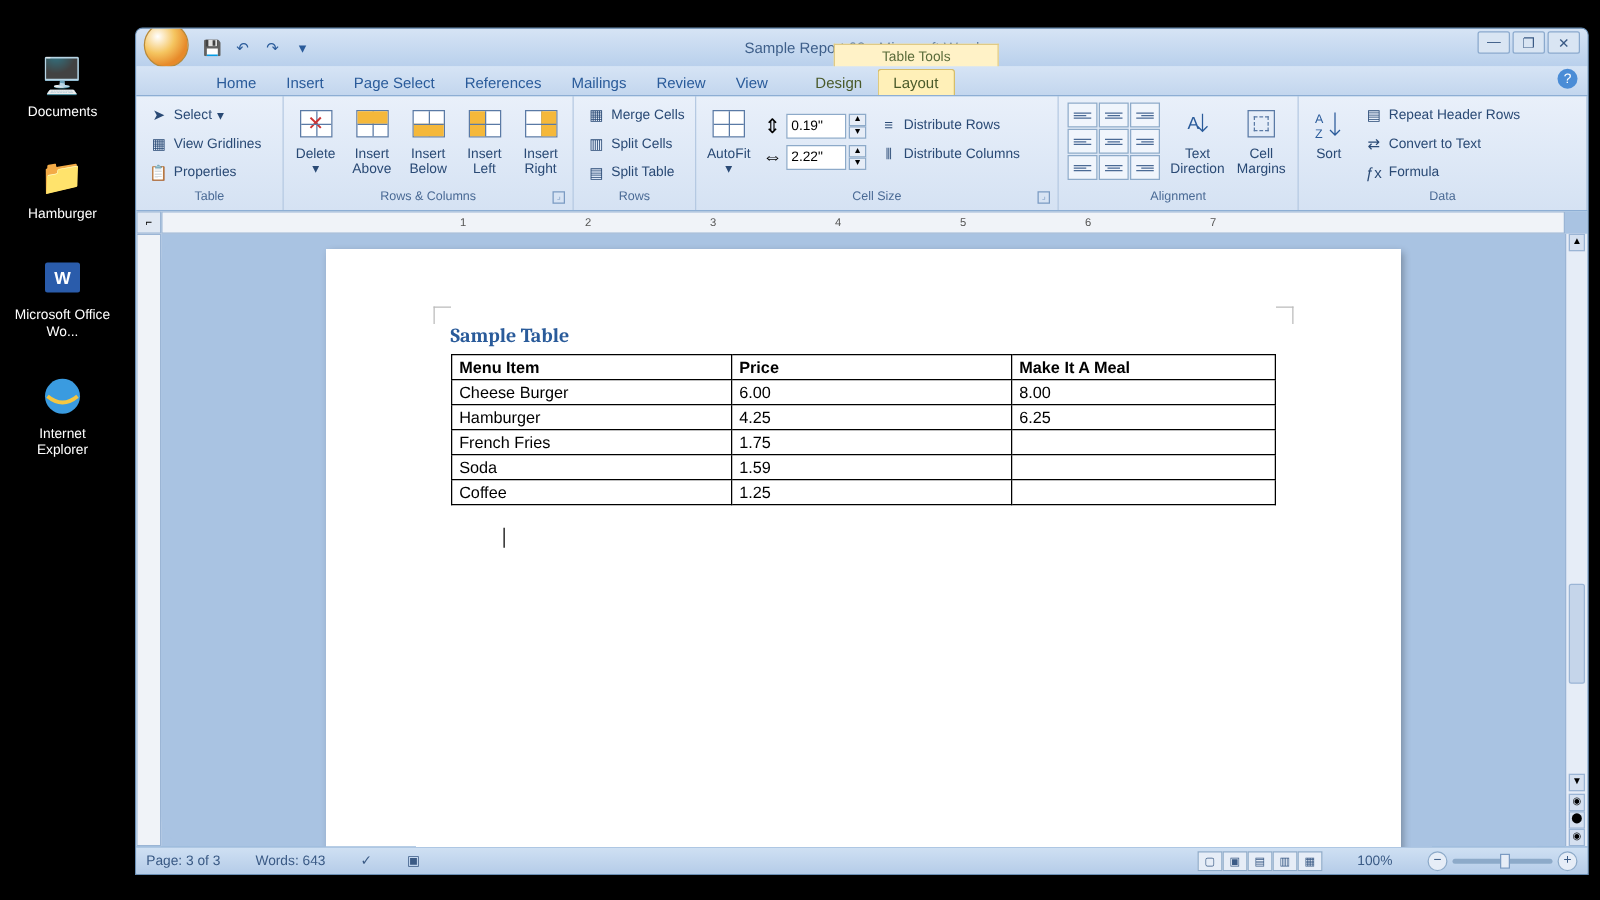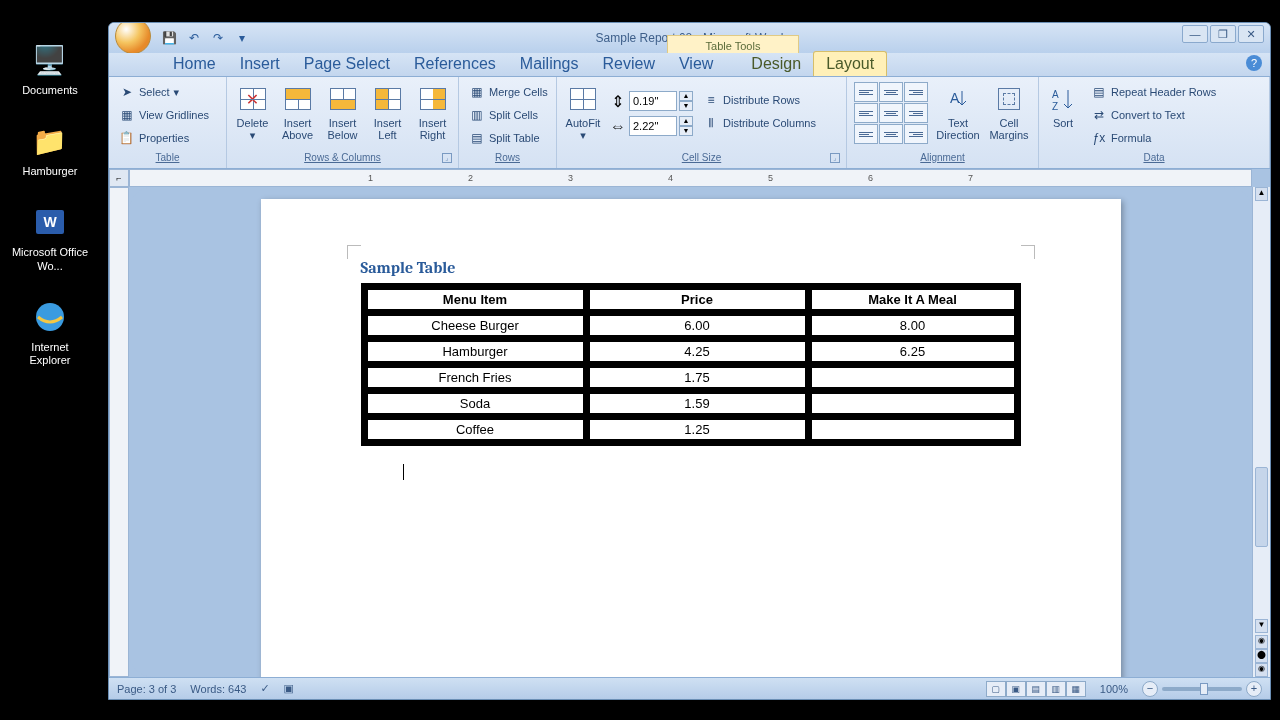--- a/index.html
+++ b/index.html
@@ -21,30 +21,30 @@
 .qat-btn { width: 18px; height: 18px; display: flex; align-items: center; justify-content: center; font-size: 12px; color: #2a5b9a; }
 .title-text { position: absolute; left: 50%; transform: translateX(-50%); font-size: 12px; color: #3e5f8a; }
 .win-controls { position: absolute; right: 6px; top: 2px; display: flex; gap: 2px; }
 .win-btn { width: 26px; height: 18px; background: #d9e5f3; border: 1px solid #8aa9cd; border-radius: 2px; font-size: 11px; display: flex; align-items: center; justify-content: center; color: #3a5a85; cursor: pointer; }
 
 
 .context-header { position: absolute; left: 558px; top: 12px; width: 132px; height: 22px; background: #fff2c7; border: 1px solid #e0ca85; border-bottom: none; font-size: 11px; color: #5a6b3a; text-align: center; line-height: 21px; }
 
 
 .tabs { height: 24px; background: linear-gradient(#d6e4f5,#c3d6ee); display: flex; align-items: flex-end; padding-left: 52px; position: relative; border-bottom: 1px solid #8daed4; }
-.tab { padding: 3px 12px; font-size: 16px; color: #2a5b9a; cursor: pointer; }
+.tab { padding: 3px 12px; font-size: 12px; color: #2a5b9a; cursor: pointer; }
 .tab.active { background: #fff0b8; border: 1px solid #d6be6a; border-bottom: none; border-radius: 3px 3px 0 0; color: #4a5a2a; }
 .tab.ctx { color: #4a5a2a; }
 .help-btn { position: absolute; right: 8px; top: 2px; width: 16px; height: 16px; border-radius: 50%; background: #4a8cd6; color: #fff; font-size: 11px; text-align: center; line-height: 16px; cursor: pointer; }
 
 
 .ribbon { height: 92px; background: linear-gradient(#e9f0fa,#d5e2f3); border-bottom: 1px solid #8daed4; display: flex; }
 .group { border-right: 1px solid #b5c9e2; display: flex; flex-direction: column; padding: 2px 4px 0; }
 .group-body { flex: 1; display: flex; align-items: flex-start; gap: 2px; }
-.group-label { height: 16px; font-size: 10px; color: #4a6a95; text-align: center; position: relative; text-decoration: underline; }
+.group-label { height: 16px; font-size: 10px; color: #4a6a95; text-align: center; position: relative; }
 .group-label .launcher { position: absolute; right: 2px; top: 1px; width: 10px; height: 10px; border: 1px solid #7a9ac2; font-size: 7px; line-height: 8px; color: #7a9ac2; cursor: pointer; }
 .big-btn { width: 44px; height: 72px; display: flex; flex-direction: column; align-items: center; justify-content: flex-start; padding-top: 4px; font-size: 11px; color: #2a4a75; text-align: center; cursor: pointer; border-radius: 3px; }
 .big-btn .ico { width: 32px; height: 32px; margin-bottom: 2px; display: flex; align-items: center; justify-content: center; }
 .big-btn .txt { line-height: 1.1; }
 .small-stack { display: flex; flex-direction: column; gap: 1px; padding: 2px; }
 .small-btn { height: 22px; display: flex; align-items: center; gap: 4px; padding: 0 4px; font-size: 11px; color: #2a4a75; cursor: pointer; border-radius: 2px; white-space: nowrap; }
 .small-btn .si { width: 16px; height: 16px; display: inline-flex; align-items: center; justify-content: center; font-size: 12px; }
 .spin-row { display: flex; align-items: center; gap: 2px; height: 24px; }
 .spin-row .si { width: 18px; height: 18px; display: flex; align-items: center; justify-content: center; }
 .spin-input { width: 48px; height: 20px; border: 1px solid #8daac9; background: #fff; font-size: 11px; padding: 0 3px; }
@@ -69,29 +69,29 @@
 .ruler-h .marks { position: absolute; left: 150px; right: 0; top: 0; height: 100%; font-size: 9px; color: #555; }
 .ruler-h .num { position: absolute; top: 3px; }
 .ruler-v { position: absolute; left: 0; top: 18px; bottom: 0; width: 20px; background: #f0f3f8; border: 1px solid #9bb5d5; }
 .page-wrap { position: absolute; left: 20px; right: 18px; top: 18px; bottom: 0; overflow: auto; background: #a9c3e2; border-radius: 24px; }
 .page { width: 860px; min-height: 600px; background: #fff; margin: 12px auto 20px; box-shadow: 2px 2px 6px rgba(0,0,0,0.3); padding: 60px 100px; position: relative; }
 .corner-mark { position: absolute; width: 14px; height: 14px; border-color: #bbb; }
 .corner-tl { top: 46px; left: 86px; border-left: 1px solid #bbb; border-top: 1px solid #bbb; }
 .corner-tr { top: 46px; right: 86px; border-right: 1px solid #bbb; border-top: 1px solid #bbb; }
 .doc-heading { font-size: 16px; font-weight: bold; color: #2a5b9a; font-family: Cambria, serif; margin-bottom: 6px; }
 .sample-table { border-collapse: collapse; width: 100%; font-size: 13px; font-family: Calibri, sans-serif; }
-.sample-table th, .sample-table td { border: 7px solid #000000; padding: 2px 6px; text-align: center; margin-left: 20px; }
+.sample-table th, .sample-table td { border: 1px solid #000000; padding: 2px 6px; text-align: left; margin-left: 20px; }
 .sample-table th { font-weight: bold; }
 .cursor-line { width: 1px; height: 16px; background: #000; margin: 18px 0 0 42px; }
 .vscroll { position: absolute; right: 0; top: 18px; bottom: 0; width: 18px; background: #e6edf7; border-left: 1px solid #9bb5d5; }
 .vscroll .thumb { position: absolute; left: 2px; right: 2px; top: 280px; height: 80px; background: #c5d5ea; border: 1px solid #9bb5d5; border-radius: 2px; cursor: pointer; }
 .vscroll .arrow { position: absolute; left: 2px; right: 2px; height: 14px; background: #d5e0f0; border: 1px solid #9bb5d5; font-size: 8px; text-align: center; cursor: pointer; }
 
 
-.statusbar { height: 22px; background: linear-gradient(#cfe0f3,#b5cce8); border-top: 1px solid #8daed4; display: flex; align-items: center; font-size: 11px; color: #3a5a85; padding: 0 8px; gap: 14px; }
+.statusbar { height: 22px; background: linear-gradient(#cfe0f3,#b5cce8); border-top: 1px solid #8daed4; display: flex; align-items: center; font-size: 11px; color: #3a5a85; padding: 0 8px; gap: 28px; }
 .statusbar .spacer { flex: 1; }
 .view-btns { display: flex; gap: 0; }
 .view-btn { width: 20px; height: 16px; border: 1px solid #8daac9; background: #e6edf7; cursor: pointer; font-size: 9px; display: flex; align-items: center; justify-content: center; }
 .zoom { display: flex; align-items: center; gap: 4px; }
 .zoom-btn { width: 16px; height: 16px; border: 1px solid #8daac9; border-radius: 8px; background: #e6edf7; text-align: center; line-height: 13px; cursor: pointer; font-size: 11px; }
 .zoom-slider { width: 80px; height: 4px; background: #8daac9; position: relative; border-radius: 2px; }
 .zoom-thumb { position: absolute; left: 38px; top: -4px; width: 8px; height: 12px; background: #e6edf7; border: 1px solid #7a9ac2; cursor: pointer; }
 
 svg { display: block; }
 </style>

